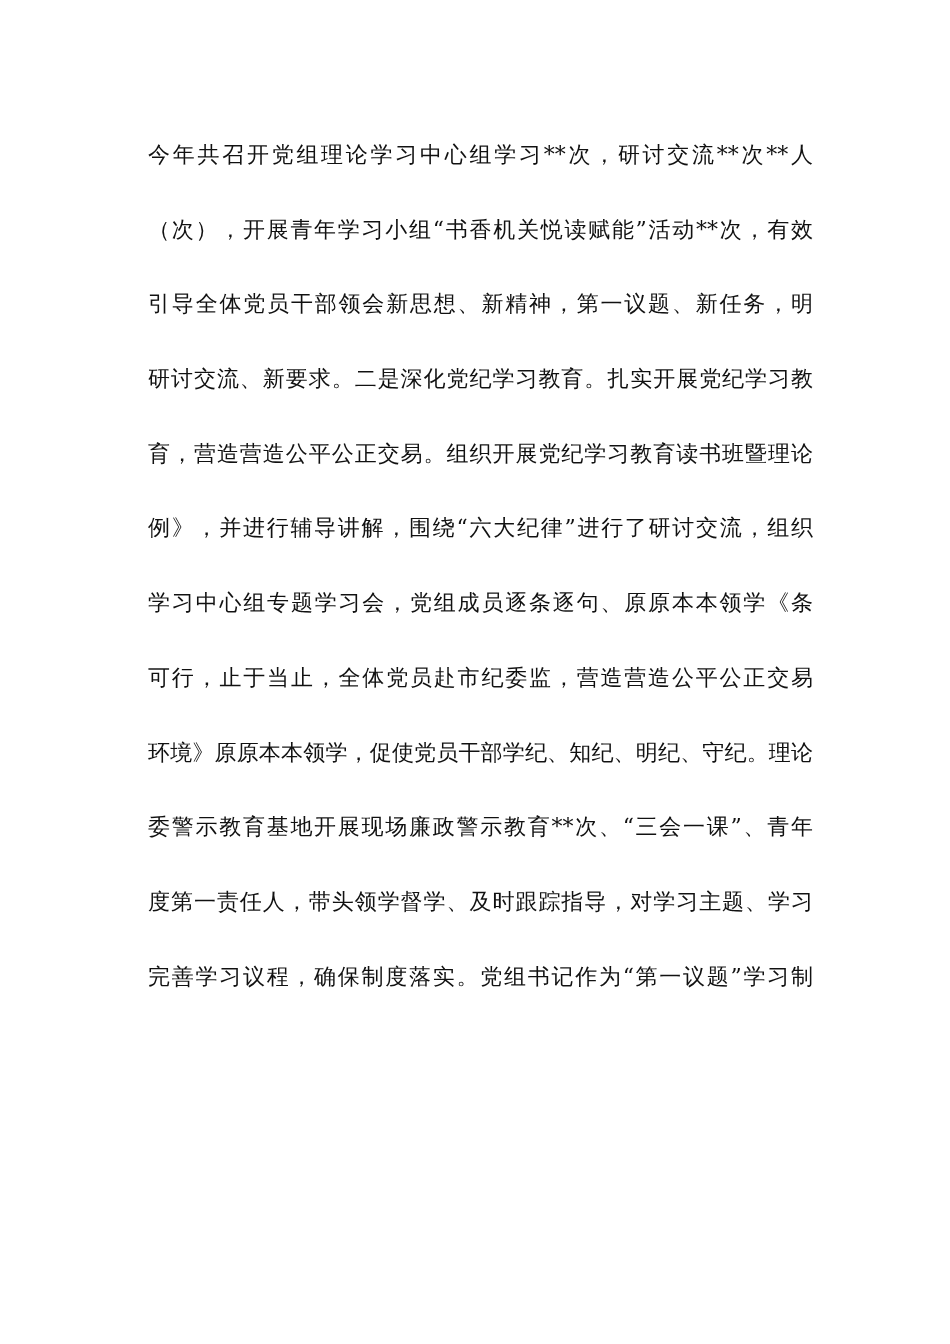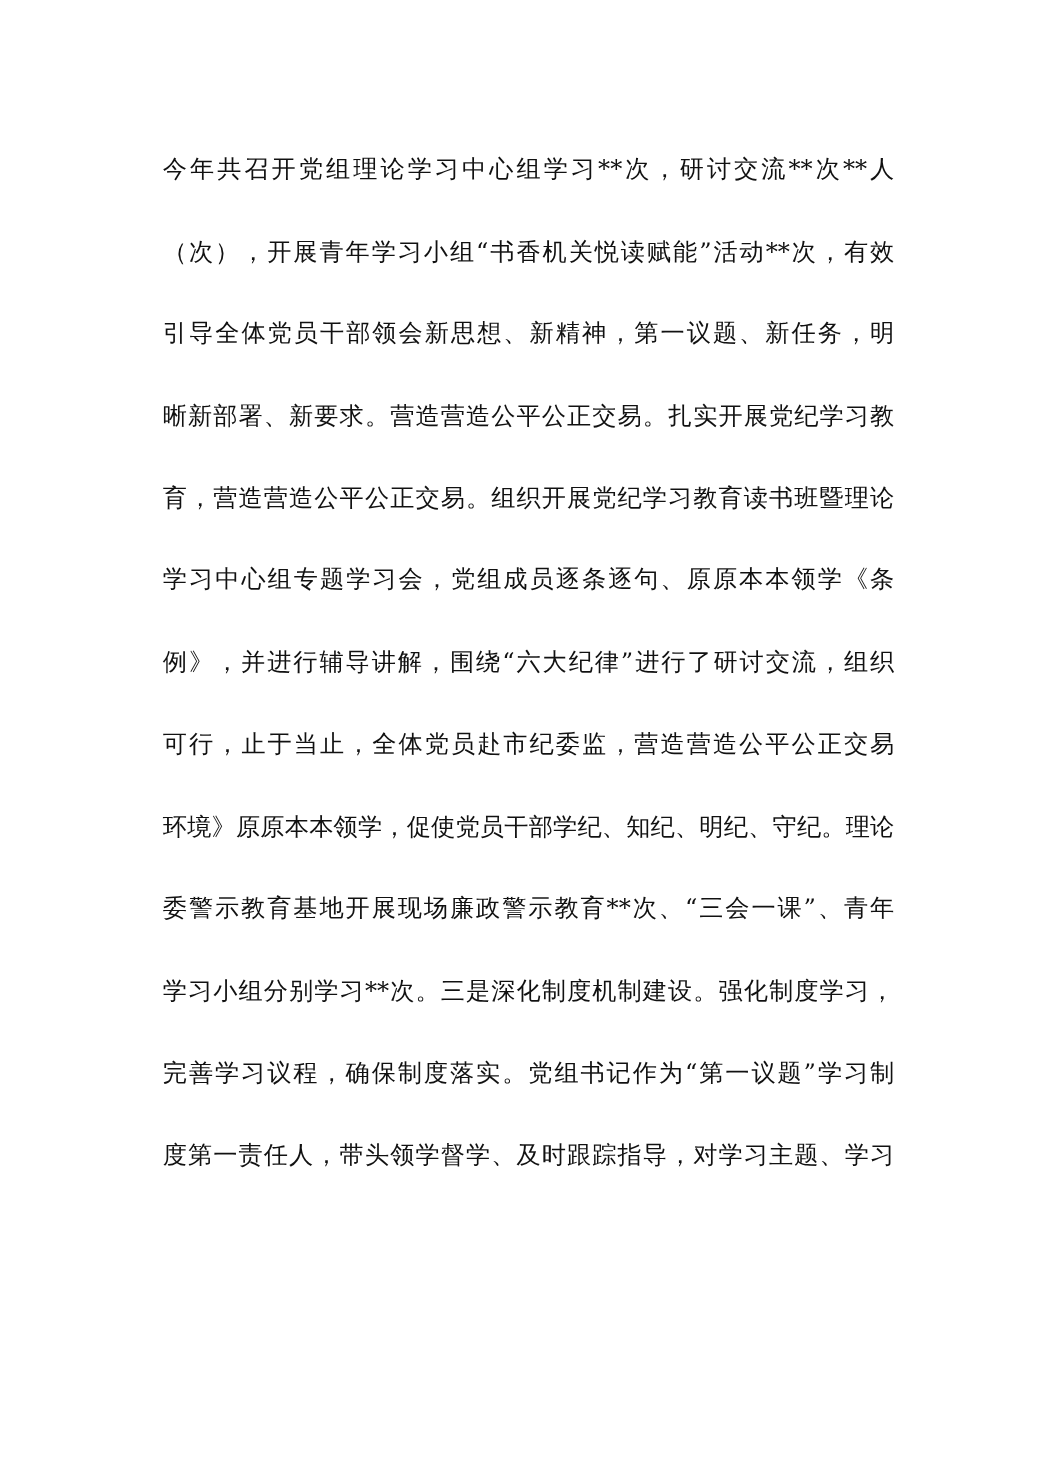--- a/index.html
+++ b/index.html
@@ -43,24 +43,23 @@
     }
   </style>
 </head>
 <body>
 
 <div class="page">
   <div class="body-text">
     <span class="line">今年共召开党组理论学习中心组学习**次，研讨交流**次**人</span>
     <span class="line">（次），开展青年学习小组“书香机关悦读赋能”活动**次，有效</span>
     <span class="line">引导全体党员干部领会新思想、新精神，第一议题、新任务，明</span>
-    <span class="line">晰新部署、新要求。营造营造公平公正交易。扎实开展党纪学习教</span>
+    <span class="line">研讨交流、新要求。二是深化党纪学习教育。扎实开展党纪学习教</span>
     <span class="line">育，营造营造公平公正交易。组织开展党纪学习教育读书班暨理论</span>
+    <span class="line">例》，并进行辅导讲解，围绕“六大纪律”进行了研讨交流，组织</span>
     <span class="line">学习中心组专题学习会，党组成员逐条逐句、原原本本领学《条</span>
-    <span class="line">例》，并进行辅导讲解，围绕“六大纪律”进行了研讨交流，组织</span>
     <span class="line">可行，止于当止，全体党员赴市纪委监，营造营造公平公正交易</span>
     <span class="line">环境》原原本本领学，促使党员干部学纪、知纪、明纪、守纪。理论</span>
     <span class="line">委警示教育基地开展现场廉政警示教育**次、“三会一课”、青年</span>
-    <span class="line">学习小组分别学习**次。三是深化制度机制建设。强化制度学习，</span>
+    <span class="line">度第一责任人，带头领学督学、及时跟踪指导，对学习主题、学习</span>
     <span class="line">完善学习议程，确保制度落实。党组书记作为“第一议题”学习制</span>
-    <span class="line">度第一责任人，带头领学督学、及时跟踪指导，对学习主题、学习</span>
   </div>
 </div>
 
 </body></html>

